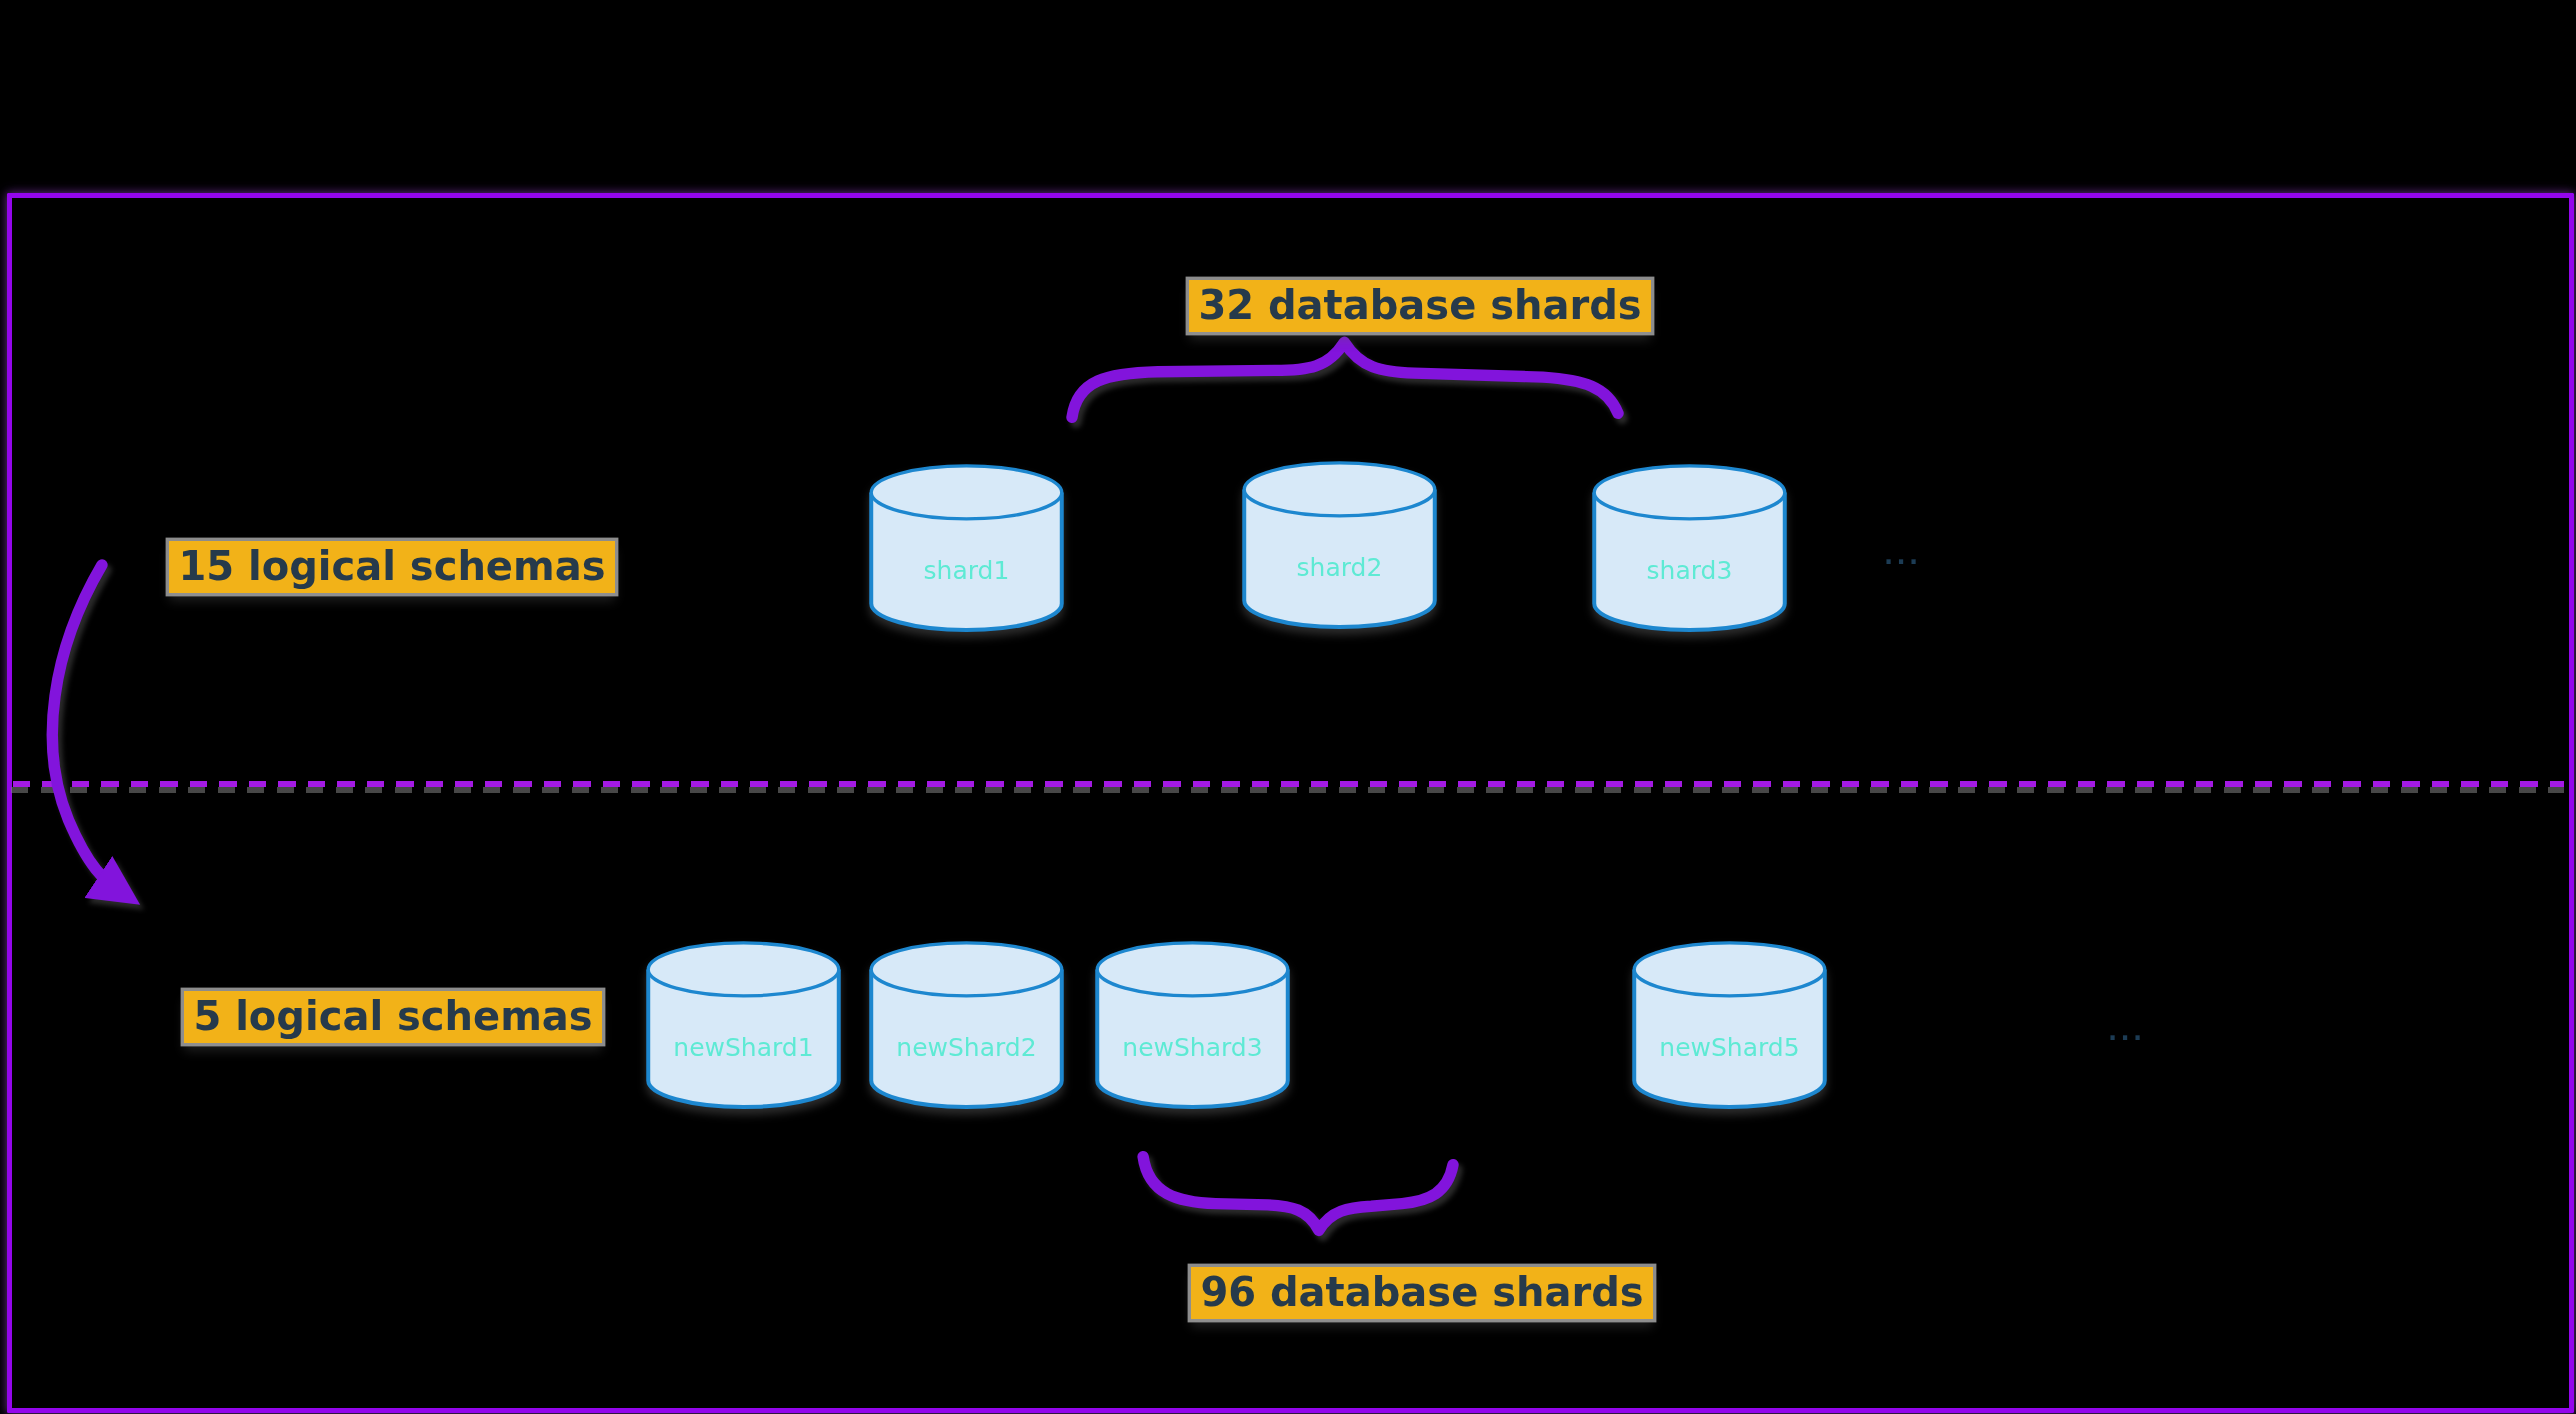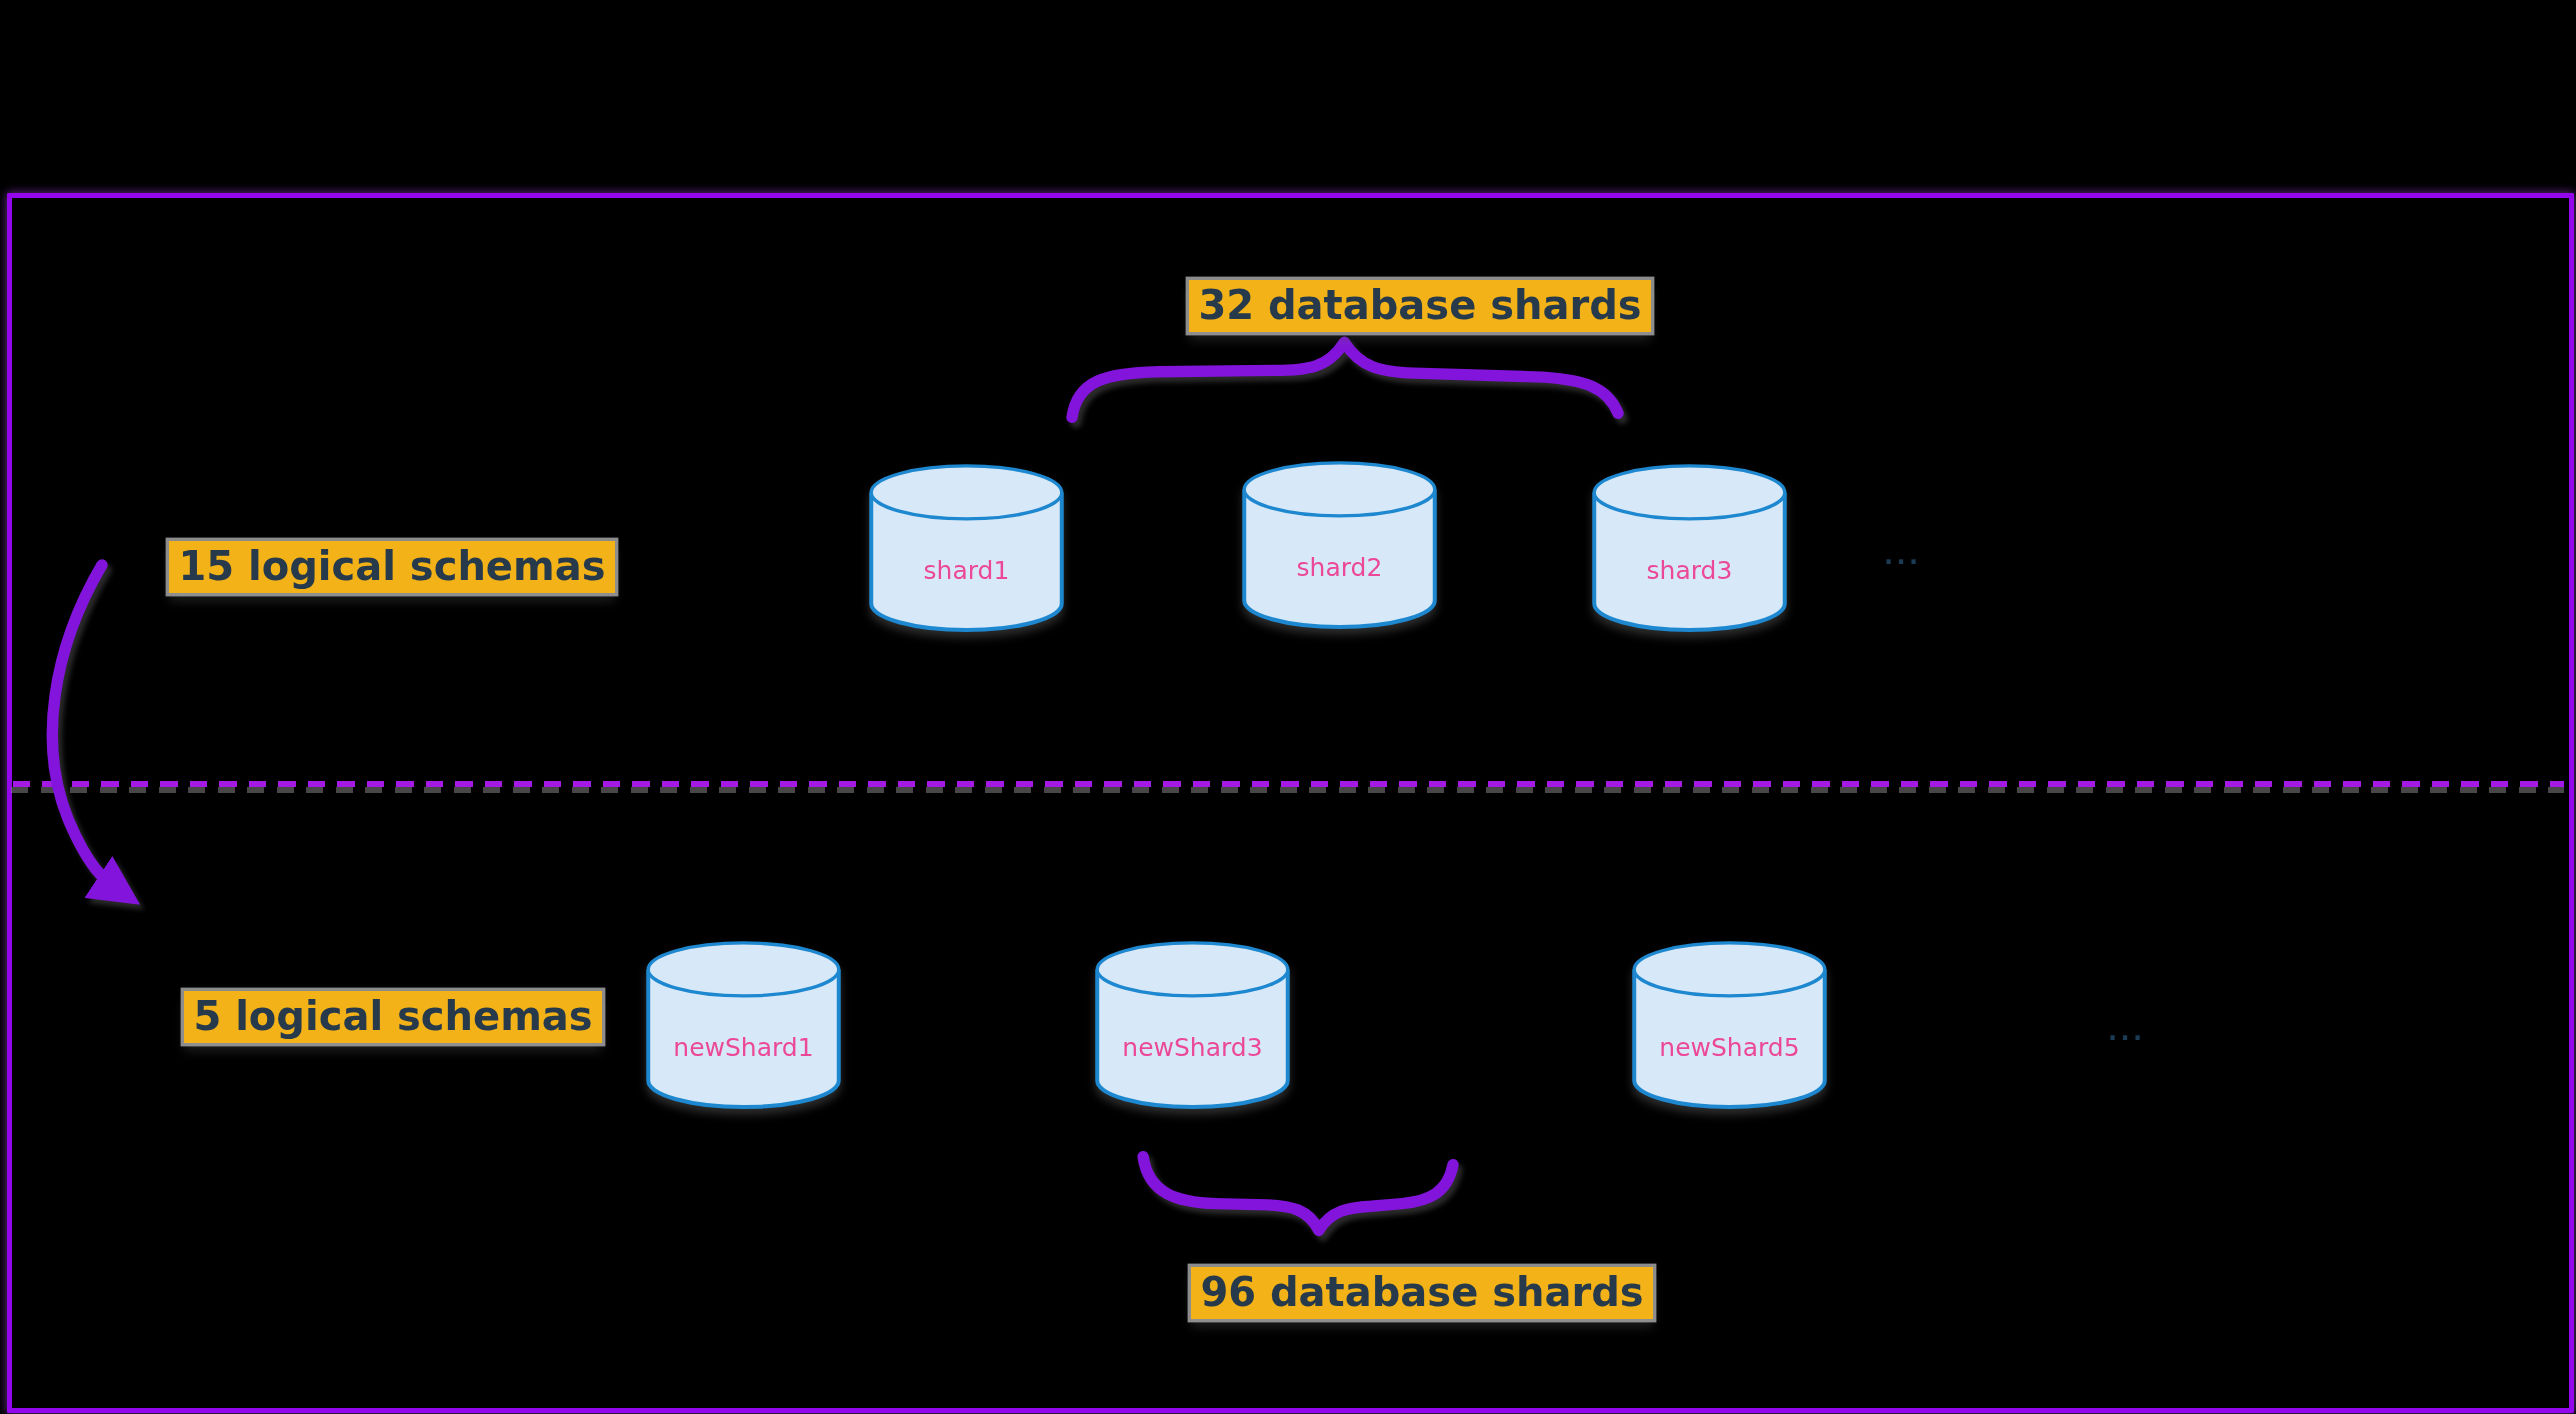--- a/index.html
+++ b/index.html
@@ -40,21 +40,21 @@
   
   .cyl{position:absolute;width:199px;height:172px;}
   .cyl svg{
     position:absolute;left:0;top:0;width:199px;height:172px;
     filter:drop-shadow(0 6.7px 4px rgba(95,95,95,.45));
   }
   .cyl-body{fill:#d7e9f8;stroke:#1d87cf;stroke-width:6;}
   .cyl-top{fill:#d7e9f8;stroke:#1d87cf;stroke-width:5;}
   .cyl-label{
     position:absolute;left:0;right:0;top:94px;text-align:center;
-    color:#ec4899;font-size:25px;font-weight:500;
+    color:#5eead4;font-size:25px;font-weight:500;
   }
   
   .more{
     position:absolute;color:#1c3c55;font-size:24px;font-weight:bold;letter-spacing:3.4px;
   }
 </style>
 </head>
 <body>
 
 <div class="stage">
@@ -108,20 +108,27 @@
   <div class="badge" style="left:184px;top:991px">5 logical schemas</div>
 
   <div class="cyl" style="left:644px;top:939px">
     <svg viewBox="0 0 300 260">
       <path class="cyl-body" d="M6 46 v168 a144 40 0 0 0 288 0 v-168"></path>
       <ellipse class="cyl-top" cx="150" cy="46" rx="144" ry="40"></ellipse>
     </svg>
     <div class="cyl-label">newShard1</div>
   </div>
 
+  <div class="cyl" style="left:867px;top:939px">
+    <svg viewBox="0 0 300 260">
+      <path class="cyl-body" d="M6 46 v168 a144 40 0 0 0 288 0 v-168"></path>
+      <ellipse class="cyl-top" cx="150" cy="46" rx="144" ry="40"></ellipse>
+    </svg>
+    <div class="cyl-label">newShard2</div>
+  </div>
 
   <div class="cyl" style="left:1093px;top:939px">
     <svg viewBox="0 0 300 260">
       <path class="cyl-body" d="M6 46 v168 a144 40 0 0 0 288 0 v-168"></path>
       <ellipse class="cyl-top" cx="150" cy="46" rx="144" ry="40"></ellipse>
     </svg>
     <div class="cyl-label">newShard3</div>
   </div>
 
 

